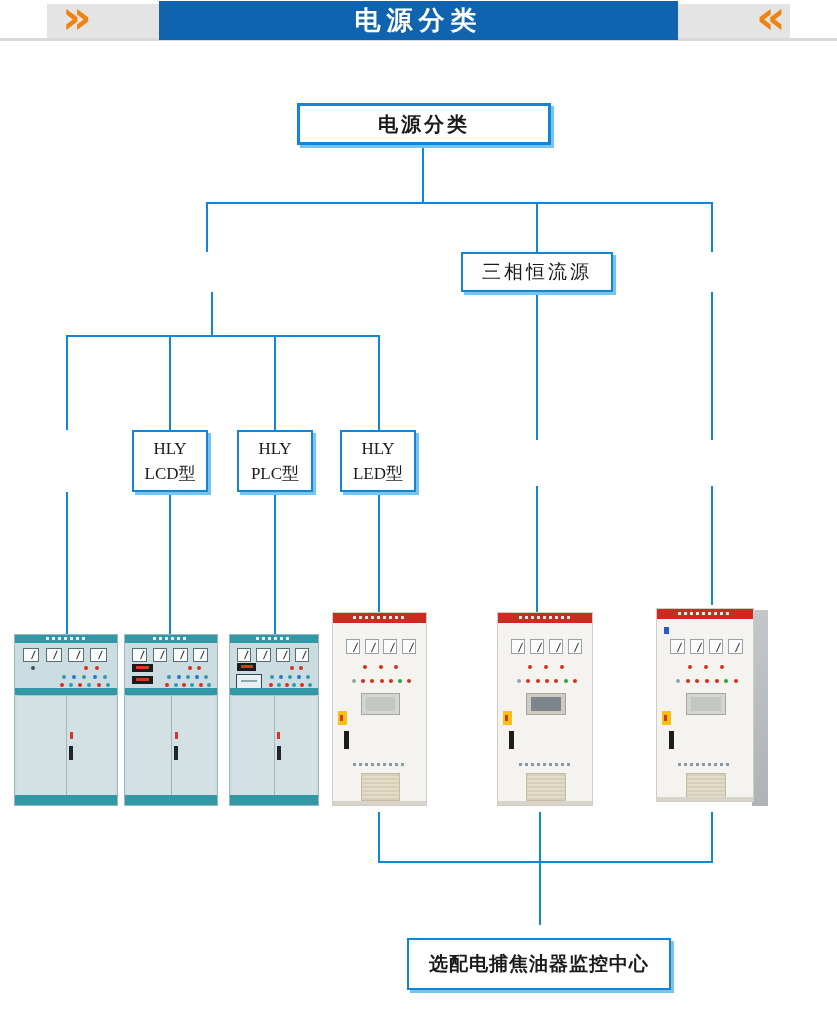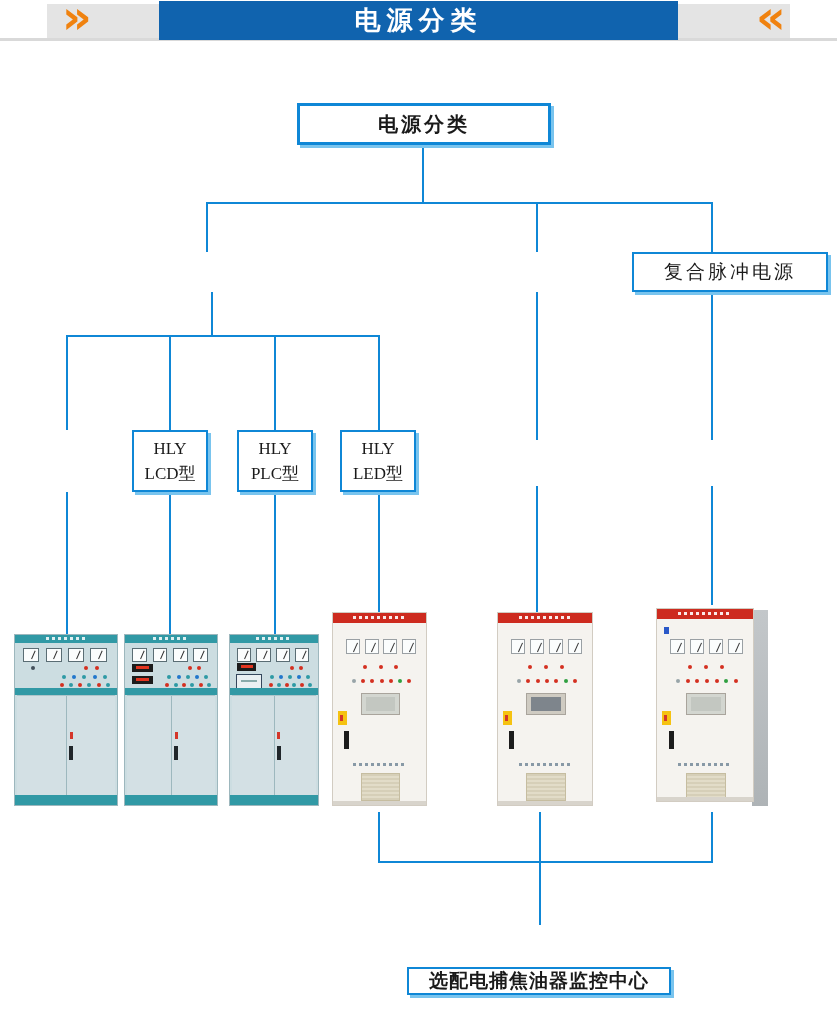--- a/index.html
+++ b/index.html
@@ -73,38 +73,38 @@
   <div class="ln" style="left:378px;top:812px;width:2px;height:51px;"></div>
   <div class="ln" style="left:539px;top:812px;width:2px;height:51px;"></div>
   <div class="ln" style="left:711px;top:812px;width:2px;height:51px;"></div>
   <div class="ln" style="left:378px;top:861px;width:335px;height:2px;"></div>
   <div class="ln" style="left:539px;top:861px;width:2px;height:64px;"></div>
 
   <div class="node root" style="left:297px;top:103px;width:254px;height:42px;">
     <span>电源分类</span>
   </div>
 
-  <div class="node lvl2" style="left:632px;top:252px;width:196px;height:40px;">
-    <span>复合脉冲电源</span>
+  <div class="node lvl2" style="left:461px;top:252px;width:152px;height:40px;">
+    <span>三相恒流源</span>
   </div>
 
   <div class="node model" style="left:132px;top:430px;width:76px;height:62px;">
     <span>HLY</span>
     <span>LCD型</span>
   </div>
   <div class="node model" style="left:237px;top:430px;width:76px;height:62px;">
     <span>HLY</span>
     <span>PLC型</span>
   </div>
   <div class="node model" style="left:340px;top:430px;width:76px;height:62px;">
     <span>HLY</span>
     <span>LED型</span>
   </div>
 
-  <div class="node bottom" style="left:407px;top:967px;width:264px;height:28px;">
+  <div class="node bottom" style="left:407px;top:938px;width:264px;height:52px;">
     <span>选配电捕焦油器监控中心</span>
   </div>
 
   <div class="cab cab-teal" style="left:14px;top:634px;width:104px;height:172px;">
       <div style="left: 0px; top: 0px; width: 100%; height: 8px; background: var(--teal); position: absolute;"></div>
       <div style="left: 30%; top: 2px; width: 40%; height: 3px; background: repeating-linear-gradient(90deg, rgba(255, 255, 255, 0.85) 0px, rgba(255, 255, 255, 0.85) 3px, transparent 3px, transparent 6px); position: absolute;"></div>
       <div style="left: 8%; top: 13px; width: 14%; height: 12px; background: rgb(251, 253, 253); border: 1px solid rgb(90, 109, 116); position: absolute;">
         <div style="left: 48%; top: 12%; width: 1px; height: 76%; background: rgb(51, 51, 51); transform-origin: center bottom; transform: rotate(24deg); position: absolute;"></div>
       </div>
       <div style="left: 30%; top: 13px; width: 14%; height: 12px; background: rgb(251, 253, 253); border: 1px solid rgb(90, 109, 116); position: absolute;">

